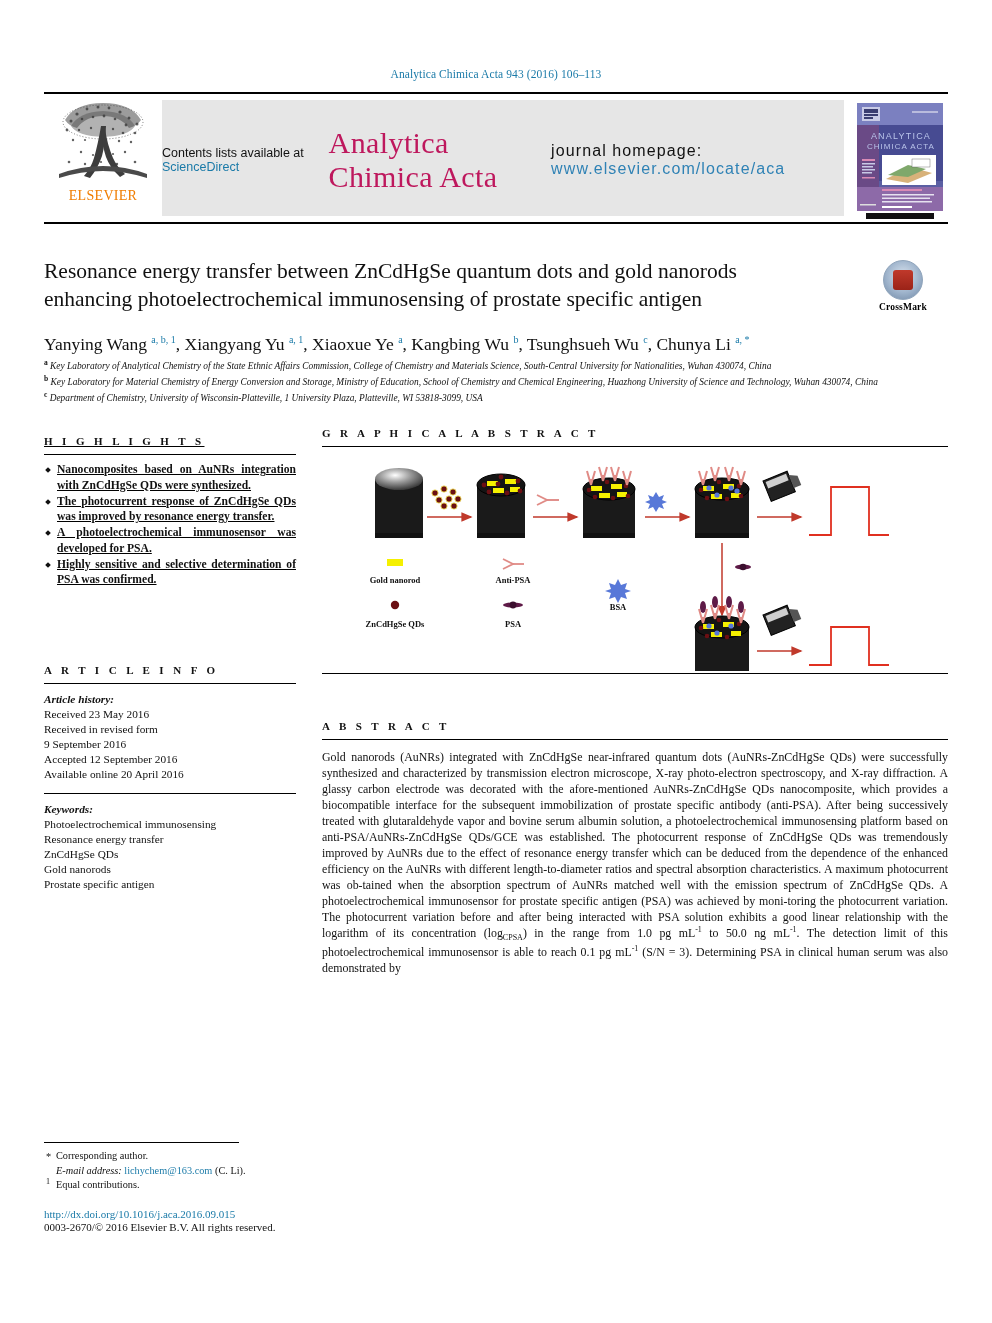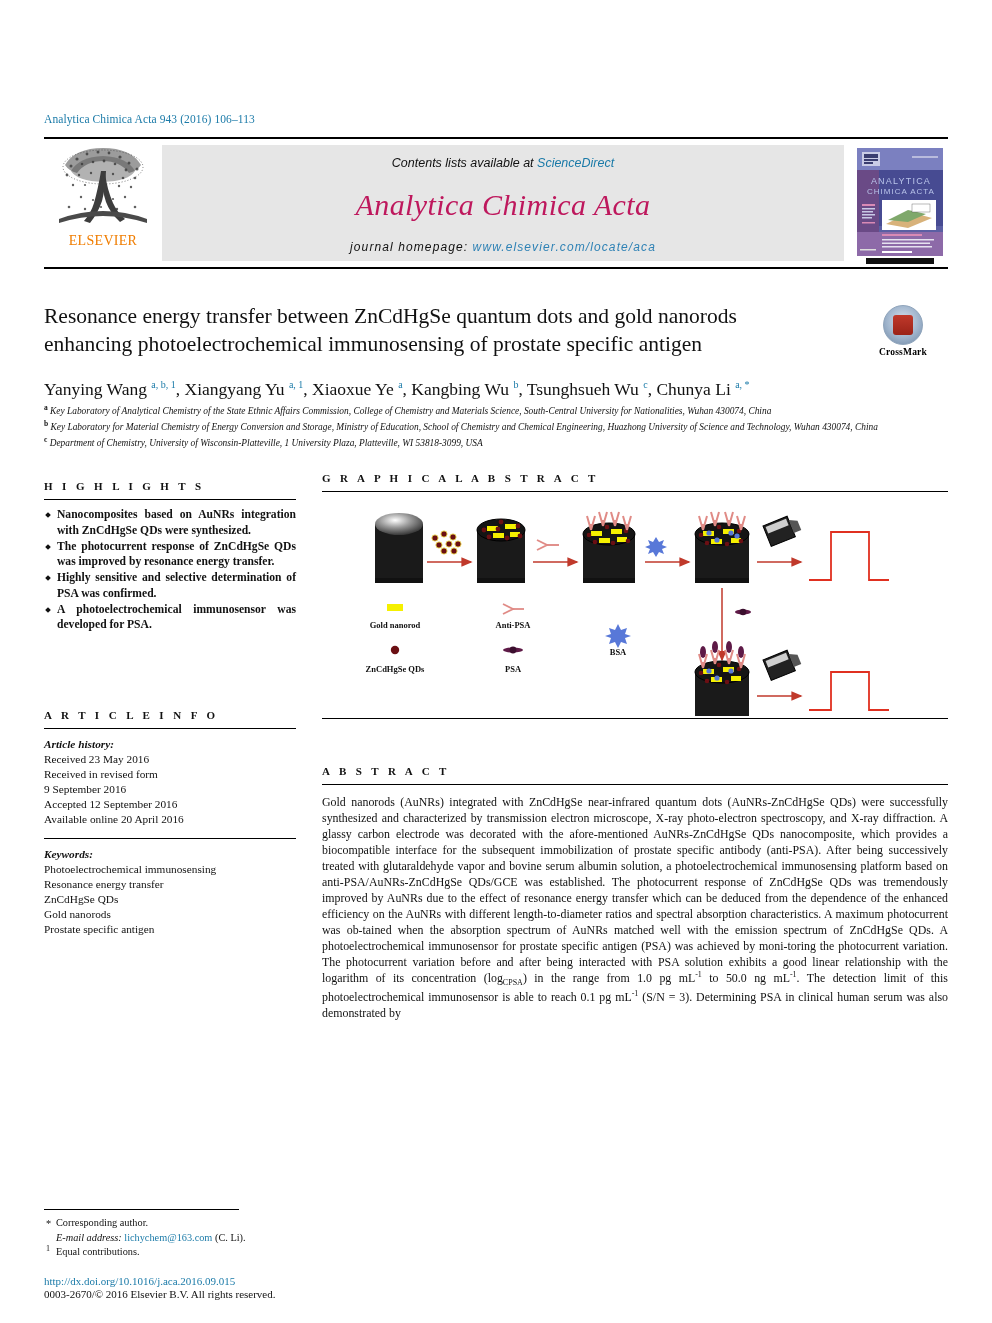--- a/index.html
+++ b/index.html
@@ -10,27 +10,26 @@
     background: #ffffff;
     font-family: "Liberation Serif", serif;
     color: #000;
     position: relative;
     overflow: hidden;
   }
   .page { position: relative; width: 992px; height: 1323px; padding: 0 44px; }
 
   
   .running-head {
-    text-align: left;
+    text-align: center;
     font-family: "Liberation Serif", serif;
     font-size: 11.5px;
     color: #1a7aa8;
     padding-top: 68px;
     letter-spacing: .1px;
-    margin-top: 45px;
   }
 
   
   .masthead {
     margin-top: 12px;
     border-top: 2.2px solid #000;
     border-bottom: 2.2px solid #000;
     height: 132px;
     display: flex;
     align-items: stretch;
@@ -53,41 +52,39 @@
     color: #f07d00;
     font-weight: 400;
     line-height: 1;
     margin-top: 1px;
   }
   .masthead-center {
     flex: 1 1 auto;
     background: #e6e6e6;
     margin: 6px 0 6px 0;
     display: flex;
-    flex-direction: column;
     align-items: center;
     justify-content: space-between;
     padding: 11px 0 7px 0;
-    font-style: italic;
   }
   .contents-line {
     font-family: "Liberation Sans", sans-serif;
     font-size: 12.5px;
     color: #111;
   }
   .contents-line .sd { color: #1a7aa8; }
   .journal-name {
     font-family: "Liberation Serif", serif;
     font-size: 30px;
     color: #be185d;
     letter-spacing: .4px;
   }
   .homepage-line {
     font-family: "Liberation Sans", sans-serif;
-    font-size: 12px;
+    font-size: 16px;
     color: #111;
     letter-spacing: 1.1px;
   }
   .homepage-line .lnk { color: #2f82b5; }
   .cover-thumb {
     width: 96px;
     flex: 0 0 96px;
     margin: 5px 0 5px 8px;
     position: relative;
     background: #fff;
@@ -168,21 +165,21 @@
     font-size: 11px;
     font-weight: bold;
     letter-spacing: 3.4px;
     color: #111;
     margin-bottom: 7px;
   }
   .rule { border-top: 1.3px solid #000; }
   .rule-thin { border-top: 1px solid #000; }
 
   
-  .highlights { margin-top: 8px; }
+  .highlights { margin-top: 8px; text-decoration: underline; }
   .hl-list { list-style: none; margin: 7px 0 0 0; padding: 0; }
   .hl-list li {
     position: relative;
     padding-left: 13px;
     font-family: "Liberation Serif", serif;
     font-size: 11.6px;
     line-height: 1.32;
     text-align: justify;
     margin-bottom: 1px;
     color: #111;
@@ -218,21 +215,21 @@
     text-align: justify;
     color: #111;
   }
   .abs-body sub { font-size: 8px; }
   .abs-body sup { font-size: 8px; }
 
   
   .footer {
     position: absolute;
     left: 44px;
-    bottom: 68px;
+    bottom: 90px;
     width: 420px;
   }
   .foot-rule { border-top: 1px solid #000; width: 195px; margin-bottom: 6px; }
   .foot-note {
     font-family: "Liberation Serif", serif;
     font-size: 10.3px;
     line-height: 1.38;
     color: #111;
   }
   .foot-note .ind { padding-left: 12px; }
@@ -378,22 +375,22 @@
   <div class="cols">
 
     <div class="col-left">
 
       <div class="highlights">
         <div class="sec-head">H I G H L I G H T S</div>
         <div class="rule"></div>
         <ul class="hl-list">
           <li>Nanocomposites based on AuNRs integration with ZnCdHgSe QDs were synthesized.</li>
           <li>The photocurrent response of ZnCdHgSe QDs was improved by resonance energy transfer.</li>
+          <li>A photoelectrochemical immunosensor was developed for PSA.</li>
           <li>Highly sensitive and selective determination of PSA was confirmed.</li>
-          <li>A photoelectrochemical immunosensor was developed for PSA.</li>
         </ul>
       </div>
 
       <div class="artinfo">
         <div class="sec-head">A R T I C L E   I N F O</div>
         <div class="rule"></div>
         <div class="ai-body">
           <div class="it">Article history:</div>
           <div>Received 23 May 2016</div>
           <div>Received in revised form</div>

